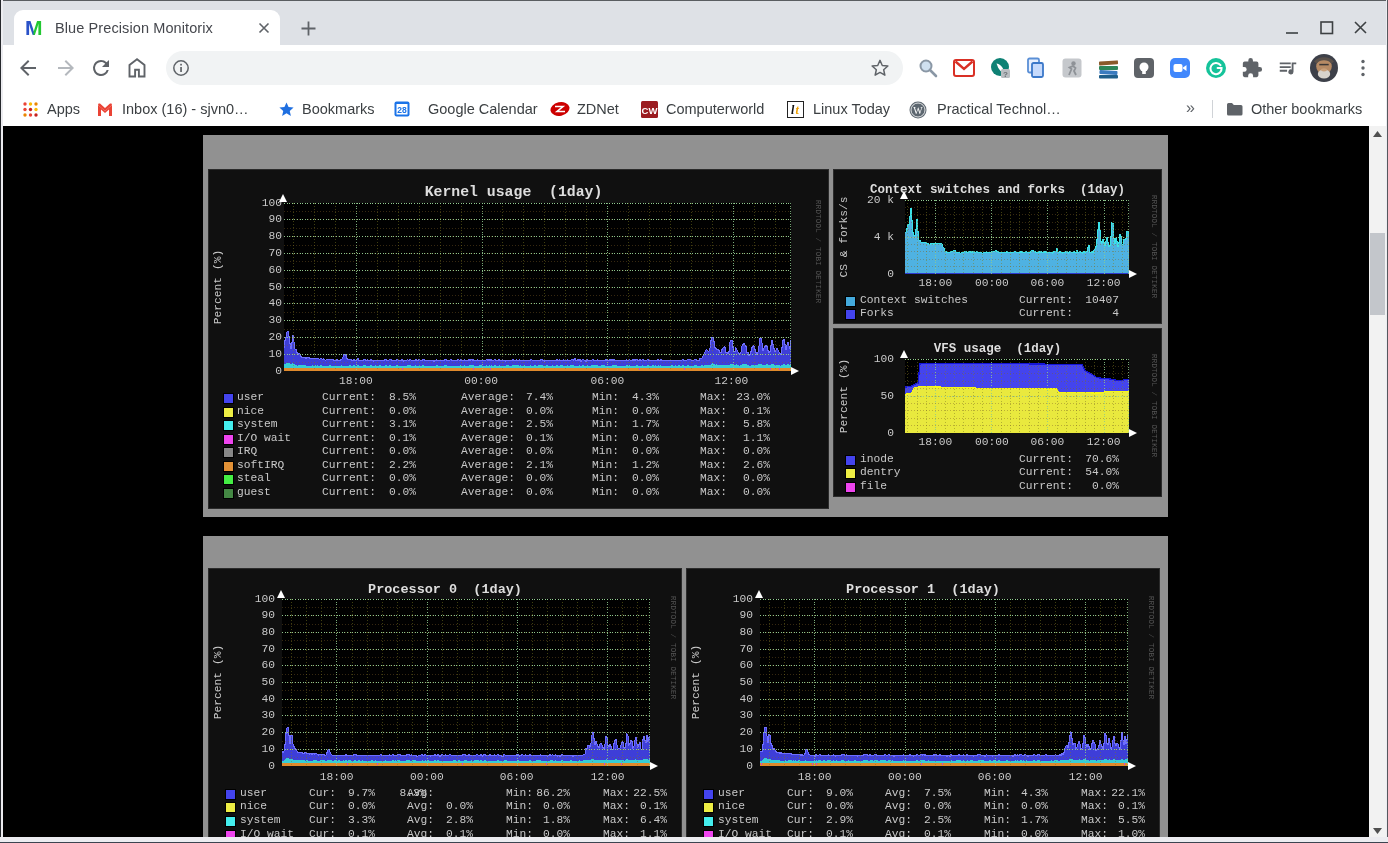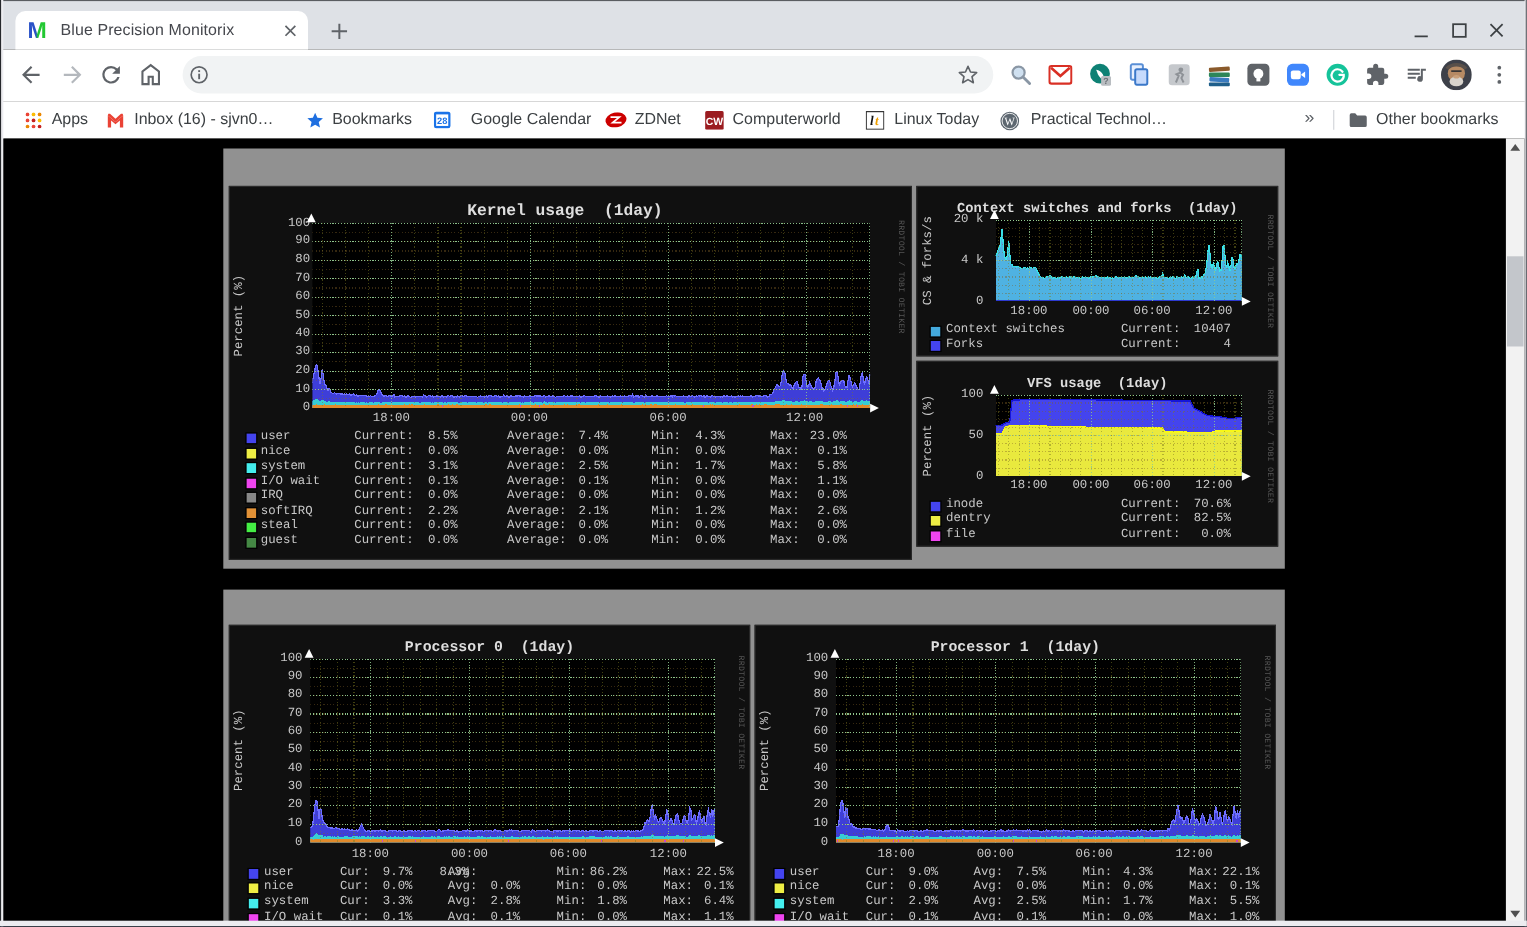--- a/index.html
+++ b/index.html
@@ -500,21 +500,21 @@
         <div class="ar" style="left:294.6px;top:100px"></div>
         <div class="rl" style="left:10px;top:67px;font-size:11.25px;color:#C8C8C8">Percent (%)</div>
         <div class="rr" style="left:316px;top:25px;height:140px">RRDTOOL / TOBI OETIKER</div>
         <div class="lb" style="left:12px;top:127px;background:#4444EE;outline:1px solid #000"></div>
         <span class="lt" style="left:26px;top:124px;font-size:11.25px">inode</span>
         <span class="lt" style="left:185px;top:124px;font-size:11.25px">Current:</span>
         <span class="lt" style="left:165px;top:124px;width:120px;text-align:right;font-size:11.25px">70.6%</span>
         <div class="lb" style="left:12px;top:140.3px;background:#EEEE44;outline:1px solid #000"></div>
         <span class="lt" style="left:26px;top:137.3px;font-size:11.25px">dentry</span>
         <span class="lt" style="left:185px;top:137.3px;font-size:11.25px">Current:</span>
-        <span class="lt" style="left:165px;top:137.3px;width:120px;text-align:right;font-size:11.25px">82.5%</span>
+        <span class="lt" style="left:165px;top:137.3px;width:120px;text-align:right;font-size:11.25px">54.0%</span>
         <div class="lb" style="left:12px;top:153.6px;background:#EE44EE;outline:1px solid #000"></div>
         <span class="lt" style="left:26px;top:150.6px;font-size:11.25px">file</span>
         <span class="lt" style="left:185px;top:150.6px;font-size:11.25px">Current:</span>
         <span class="lt" style="left:165px;top:150.6px;width:120px;text-align:right;font-size:11.25px">0.0%</span>
       </div>
       <div class="g" style="left:205px;top:442px;width:474px;height:275px">
         <svg class="cv" width="368" height="167" style="left:72.7px;top:30px" shape-rendering="crispEdges">
           <rect width="368" height="167" fill="#000"></rect>
           <path d="M0,167 L0,152.8 L1,153.5 L2,152.1 L3,145.4 L4,134.6 L5,129.0 L6,128.5 L7,136.5 L8,145.3 L9,136.2 L10,136.8 L11,144.8 L12,147.6 L13,149.8 L14,150.1 L15,152.0 L16,153.5 L17,153.4 L18,153.3 L19,154.0 L20,153.1 L21,154.4 L22,154.3 L23,153.3 L24,154.0 L25,154.1 L26,154.4 L27,155.1 L28,154.9 L29,154.5 L30,155.4 L31,154.3 L32,155.2 L33,154.9 L34,154.6 L35,155.0 L36,156.0 L37,156.1 L38,155.1 L39,156.1 L40,155.8 L41,156.0 L42,155.7 L43,156.5 L44,156.1 L45,153.5 L46,151.1 L47,150.0 L48,152.8 L49,154.8 L50,156.2 L51,156.8 L52,156.5 L53,155.9 L54,156.6 L55,156.6 L56,156.5 L57,156.4 L58,156.1 L59,157.2 L60,156.1 L61,156.3 L62,156.5 L63,156.3 L64,155.6 L65,156.6 L66,156.5 L67,155.9 L68,156.3 L69,156.5 L70,156.8 L71,156.6 L72,155.8 L73,155.8 L74,155.8 L75,156.5 L76,156.1 L77,156.1 L78,156.3 L79,157.0 L80,156.5 L81,156.1 L82,156.4 L83,156.6 L84,157.0 L85,156.0 L86,156.7 L87,157.0 L88,156.7 L89,156.3 L90,156.4 L91,155.9 L92,156.4 L93,156.5 L94,156.7 L95,156.2 L96,156.5 L97,156.6 L98,156.0 L99,155.8 L100,156.6 L101,156.6 L102,156.4 L103,156.1 L104,156.1 L105,156.6 L106,157.0 L107,155.9 L108,156.2 L109,156.3 L110,156.0 L111,155.9 L112,156.1 L113,156.5 L114,156.8 L115,156.8 L116,155.6 L117,154.9 L118,155.4 L119,156.8 L120,156.4 L121,156.5 L122,156.1 L123,156.2 L124,156.3 L125,155.3 L126,155.9 L127,156.0 L128,156.1 L129,156.1 L130,156.0 L131,156.4 L132,156.6 L133,156.4 L134,156.3 L135,157.3 L136,157.1 L137,156.7 L138,156.5 L139,156.0 L140,155.7 L141,156.3 L142,157.0 L143,155.5 L144,155.9 L145,156.8 L146,156.5 L147,156.3 L148,157.1 L149,156.8 L150,156.0 L151,156.3 L152,156.7 L153,155.8 L154,156.1 L155,156.4 L156,155.8 L157,156.6 L158,157.3 L159,156.1 L160,156.0 L161,155.9 L162,156.5 L163,156.3 L164,155.9 L165,156.5 L166,157.1 L167,156.2 L168,154.9 L169,156.2 L170,156.4 L171,156.8 L172,156.0 L173,156.6 L174,156.6 L175,156.8 L176,156.5 L177,156.2 L178,156.2 L179,156.6 L180,156.3 L181,155.4 L182,155.9 L183,155.5 L184,156.5 L185,156.1 L186,156.4 L187,155.7 L188,156.5 L189,156.0 L190,156.7 L191,156.9 L192,156.5 L193,156.3 L194,156.0 L195,155.8 L196,156.0 L197,156.3 L198,156.2 L199,155.7 L200,156.6 L201,157.2 L202,155.5 L203,155.7 L204,156.7 L205,156.8 L206,156.1 L207,156.1 L208,155.8 L209,156.2 L210,156.5 L211,156.3 L212,156.0 L213,156.1 L214,156.5 L215,156.1 L216,155.5 L217,156.4 L218,156.4 L219,157.0 L220,157.1 L221,157.4 L222,155.7 L223,155.9 L224,156.6 L225,156.3 L226,156.4 L227,156.3 L228,156.8 L229,156.5 L230,155.9 L231,156.5 L232,156.3 L233,156.3 L234,156.3 L235,155.8 L236,155.5 L237,156.6 L238,157.2 L239,156.0 L240,156.0 L241,155.9 L242,156.5 L243,156.0 L244,156.1 L245,156.5 L246,156.7 L247,156.4 L248,155.5 L249,156.8 L250,156.4 L251,156.3 L252,157.0 L253,156.6 L254,156.5 L255,156.2 L256,156.2 L257,156.8 L258,155.8 L259,156.1 L260,156.4 L261,156.2 L262,157.0 L263,156.3 L264,156.0 L265,157.0 L266,157.1 L267,156.5 L268,155.8 L269,156.2 L270,156.0 L271,155.9 L272,156.4 L273,156.2 L274,155.8 L275,157.0 L276,157.1 L277,156.1 L278,157.3 L279,156.3 L280,155.8 L281,156.6 L282,156.2 L283,156.4 L284,156.1 L285,157.0 L286,156.1 L287,156.7 L288,156.6 L289,156.2 L290,156.1 L291,157.3 L292,156.5 L293,156.6 L294,156.4 L295,156.7 L296,156.2 L297,156.4 L298,156.5 L299,156.6 L300,156.6 L301,155.9 L302,155.7 L303,155.0 L304,149.0 L305,150.0 L306,146.7 L307,146.4 L308,148.3 L309,144.2 L310,136.1 L311,133.6 L312,139.1 L313,146.1 L314,142.6 L315,144.9 L316,147.3 L317,148.7 L318,145.2 L319,144.4 L320,145.8 L321,148.6 L322,150.2 L323,145.1 L324,137.2 L325,138.8 L326,146.2 L327,147.6 L328,145.4 L329,147.4 L330,150.5 L331,150.5 L332,144.3 L333,141.2 L334,140.7 L335,146.1 L336,148.9 L337,149.8 L338,149.2 L339,146.1 L340,142.8 L341,143.5 L342,148.4 L343,149.3 L344,144.6 L345,134.9 L346,136.9 L347,145.9 L348,144.7 L349,141.6 L350,142.4 L351,149.1 L352,147.1 L353,140.9 L354,138.7 L355,144.9 L356,148.3 L357,145.4 L358,143.4 L359,149.8 L360,150.7 L361,140.1 L362,137.1 L363,141.5 L364,143.7 L365,136.5 L366,143.4 L367,138.1 L368,137.0 L368,167 Z" fill="#3e3ed8"></path>
           <path d="M0,152.8 L1,153.5 L2,152.1 L3,145.4 L4,134.6 L5,129.0 L6,128.5 L7,136.5 L8,145.3 L9,136.2 L10,136.8 L11,144.8 L12,147.6 L13,149.8 L14,150.1 L15,152.0 L16,153.5 L17,153.4 L18,153.3 L19,154.0 L20,153.1 L21,154.4 L22,154.3 L23,153.3 L24,154.0 L25,154.1 L26,154.4 L27,155.1 L28,154.9 L29,154.5 L30,155.4 L31,154.3 L32,155.2 L33,154.9 L34,154.6 L35,155.0 L36,156.0 L37,156.1 L38,155.1 L39,156.1 L40,155.8 L41,156.0 L42,155.7 L43,156.5 L44,156.1 L45,153.5 L46,151.1 L47,150.0 L48,152.8 L49,154.8 L50,156.2 L51,156.8 L52,156.5 L53,155.9 L54,156.6 L55,156.6 L56,156.5 L57,156.4 L58,156.1 L59,157.2 L60,156.1 L61,156.3 L62,156.5 L63,156.3 L64,155.6 L65,156.6 L66,156.5 L67,155.9 L68,156.3 L69,156.5 L70,156.8 L71,156.6 L72,155.8 L73,155.8 L74,155.8 L75,156.5 L76,156.1 L77,156.1 L78,156.3 L79,157.0 L80,156.5 L81,156.1 L82,156.4 L83,156.6 L84,157.0 L85,156.0 L86,156.7 L87,157.0 L88,156.7 L89,156.3 L90,156.4 L91,155.9 L92,156.4 L93,156.5 L94,156.7 L95,156.2 L96,156.5 L97,156.6 L98,156.0 L99,155.8 L100,156.6 L101,156.6 L102,156.4 L103,156.1 L104,156.1 L105,156.6 L106,157.0 L107,155.9 L108,156.2 L109,156.3 L110,156.0 L111,155.9 L112,156.1 L113,156.5 L114,156.8 L115,156.8 L116,155.6 L117,154.9 L118,155.4 L119,156.8 L120,156.4 L121,156.5 L122,156.1 L123,156.2 L124,156.3 L125,155.3 L126,155.9 L127,156.0 L128,156.1 L129,156.1 L130,156.0 L131,156.4 L132,156.6 L133,156.4 L134,156.3 L135,157.3 L136,157.1 L137,156.7 L138,156.5 L139,156.0 L140,155.7 L141,156.3 L142,157.0 L143,155.5 L144,155.9 L145,156.8 L146,156.5 L147,156.3 L148,157.1 L149,156.8 L150,156.0 L151,156.3 L152,156.7 L153,155.8 L154,156.1 L155,156.4 L156,155.8 L157,156.6 L158,157.3 L159,156.1 L160,156.0 L161,155.9 L162,156.5 L163,156.3 L164,155.9 L165,156.5 L166,157.1 L167,156.2 L168,154.9 L169,156.2 L170,156.4 L171,156.8 L172,156.0 L173,156.6 L174,156.6 L175,156.8 L176,156.5 L177,156.2 L178,156.2 L179,156.6 L180,156.3 L181,155.4 L182,155.9 L183,155.5 L184,156.5 L185,156.1 L186,156.4 L187,155.7 L188,156.5 L189,156.0 L190,156.7 L191,156.9 L192,156.5 L193,156.3 L194,156.0 L195,155.8 L196,156.0 L197,156.3 L198,156.2 L199,155.7 L200,156.6 L201,157.2 L202,155.5 L203,155.7 L204,156.7 L205,156.8 L206,156.1 L207,156.1 L208,155.8 L209,156.2 L210,156.5 L211,156.3 L212,156.0 L213,156.1 L214,156.5 L215,156.1 L216,155.5 L217,156.4 L218,156.4 L219,157.0 L220,157.1 L221,157.4 L222,155.7 L223,155.9 L224,156.6 L225,156.3 L226,156.4 L227,156.3 L228,156.8 L229,156.5 L230,155.9 L231,156.5 L232,156.3 L233,156.3 L234,156.3 L235,155.8 L236,155.5 L237,156.6 L238,157.2 L239,156.0 L240,156.0 L241,155.9 L242,156.5 L243,156.0 L244,156.1 L245,156.5 L246,156.7 L247,156.4 L248,155.5 L249,156.8 L250,156.4 L251,156.3 L252,157.0 L253,156.6 L254,156.5 L255,156.2 L256,156.2 L257,156.8 L258,155.8 L259,156.1 L260,156.4 L261,156.2 L262,157.0 L263,156.3 L264,156.0 L265,157.0 L266,157.1 L267,156.5 L268,155.8 L269,156.2 L270,156.0 L271,155.9 L272,156.4 L273,156.2 L274,155.8 L275,157.0 L276,157.1 L277,156.1 L278,157.3 L279,156.3 L280,155.8 L281,156.6 L282,156.2 L283,156.4 L284,156.1 L285,157.0 L286,156.1 L287,156.7 L288,156.6 L289,156.2 L290,156.1 L291,157.3 L292,156.5 L293,156.6 L294,156.4 L295,156.7 L296,156.2 L297,156.4 L298,156.5 L299,156.6 L300,156.6 L301,155.9 L302,155.7 L303,155.0 L304,149.0 L305,150.0 L306,146.7 L307,146.4 L308,148.3 L309,144.2 L310,136.1 L311,133.6 L312,139.1 L313,146.1 L314,142.6 L315,144.9 L316,147.3 L317,148.7 L318,145.2 L319,144.4 L320,145.8 L321,148.6 L322,150.2 L323,145.1 L324,137.2 L325,138.8 L326,146.2 L327,147.6 L328,145.4 L329,147.4 L330,150.5 L331,150.5 L332,144.3 L333,141.2 L334,140.7 L335,146.1 L336,148.9 L337,149.8 L338,149.2 L339,146.1 L340,142.8 L341,143.5 L342,148.4 L343,149.3 L344,144.6 L345,134.9 L346,136.9 L347,145.9 L348,144.7 L349,141.6 L350,142.4 L351,149.1 L352,147.1 L353,140.9 L354,138.7 L355,144.9 L356,148.3 L357,145.4 L358,143.4 L359,149.8 L360,150.7 L361,140.1 L362,137.1 L363,141.5 L364,143.7 L365,136.5 L366,143.4 L367,138.1 L368,137.0" fill="none" stroke="#6e6eff" stroke-width="1.1"></path>

